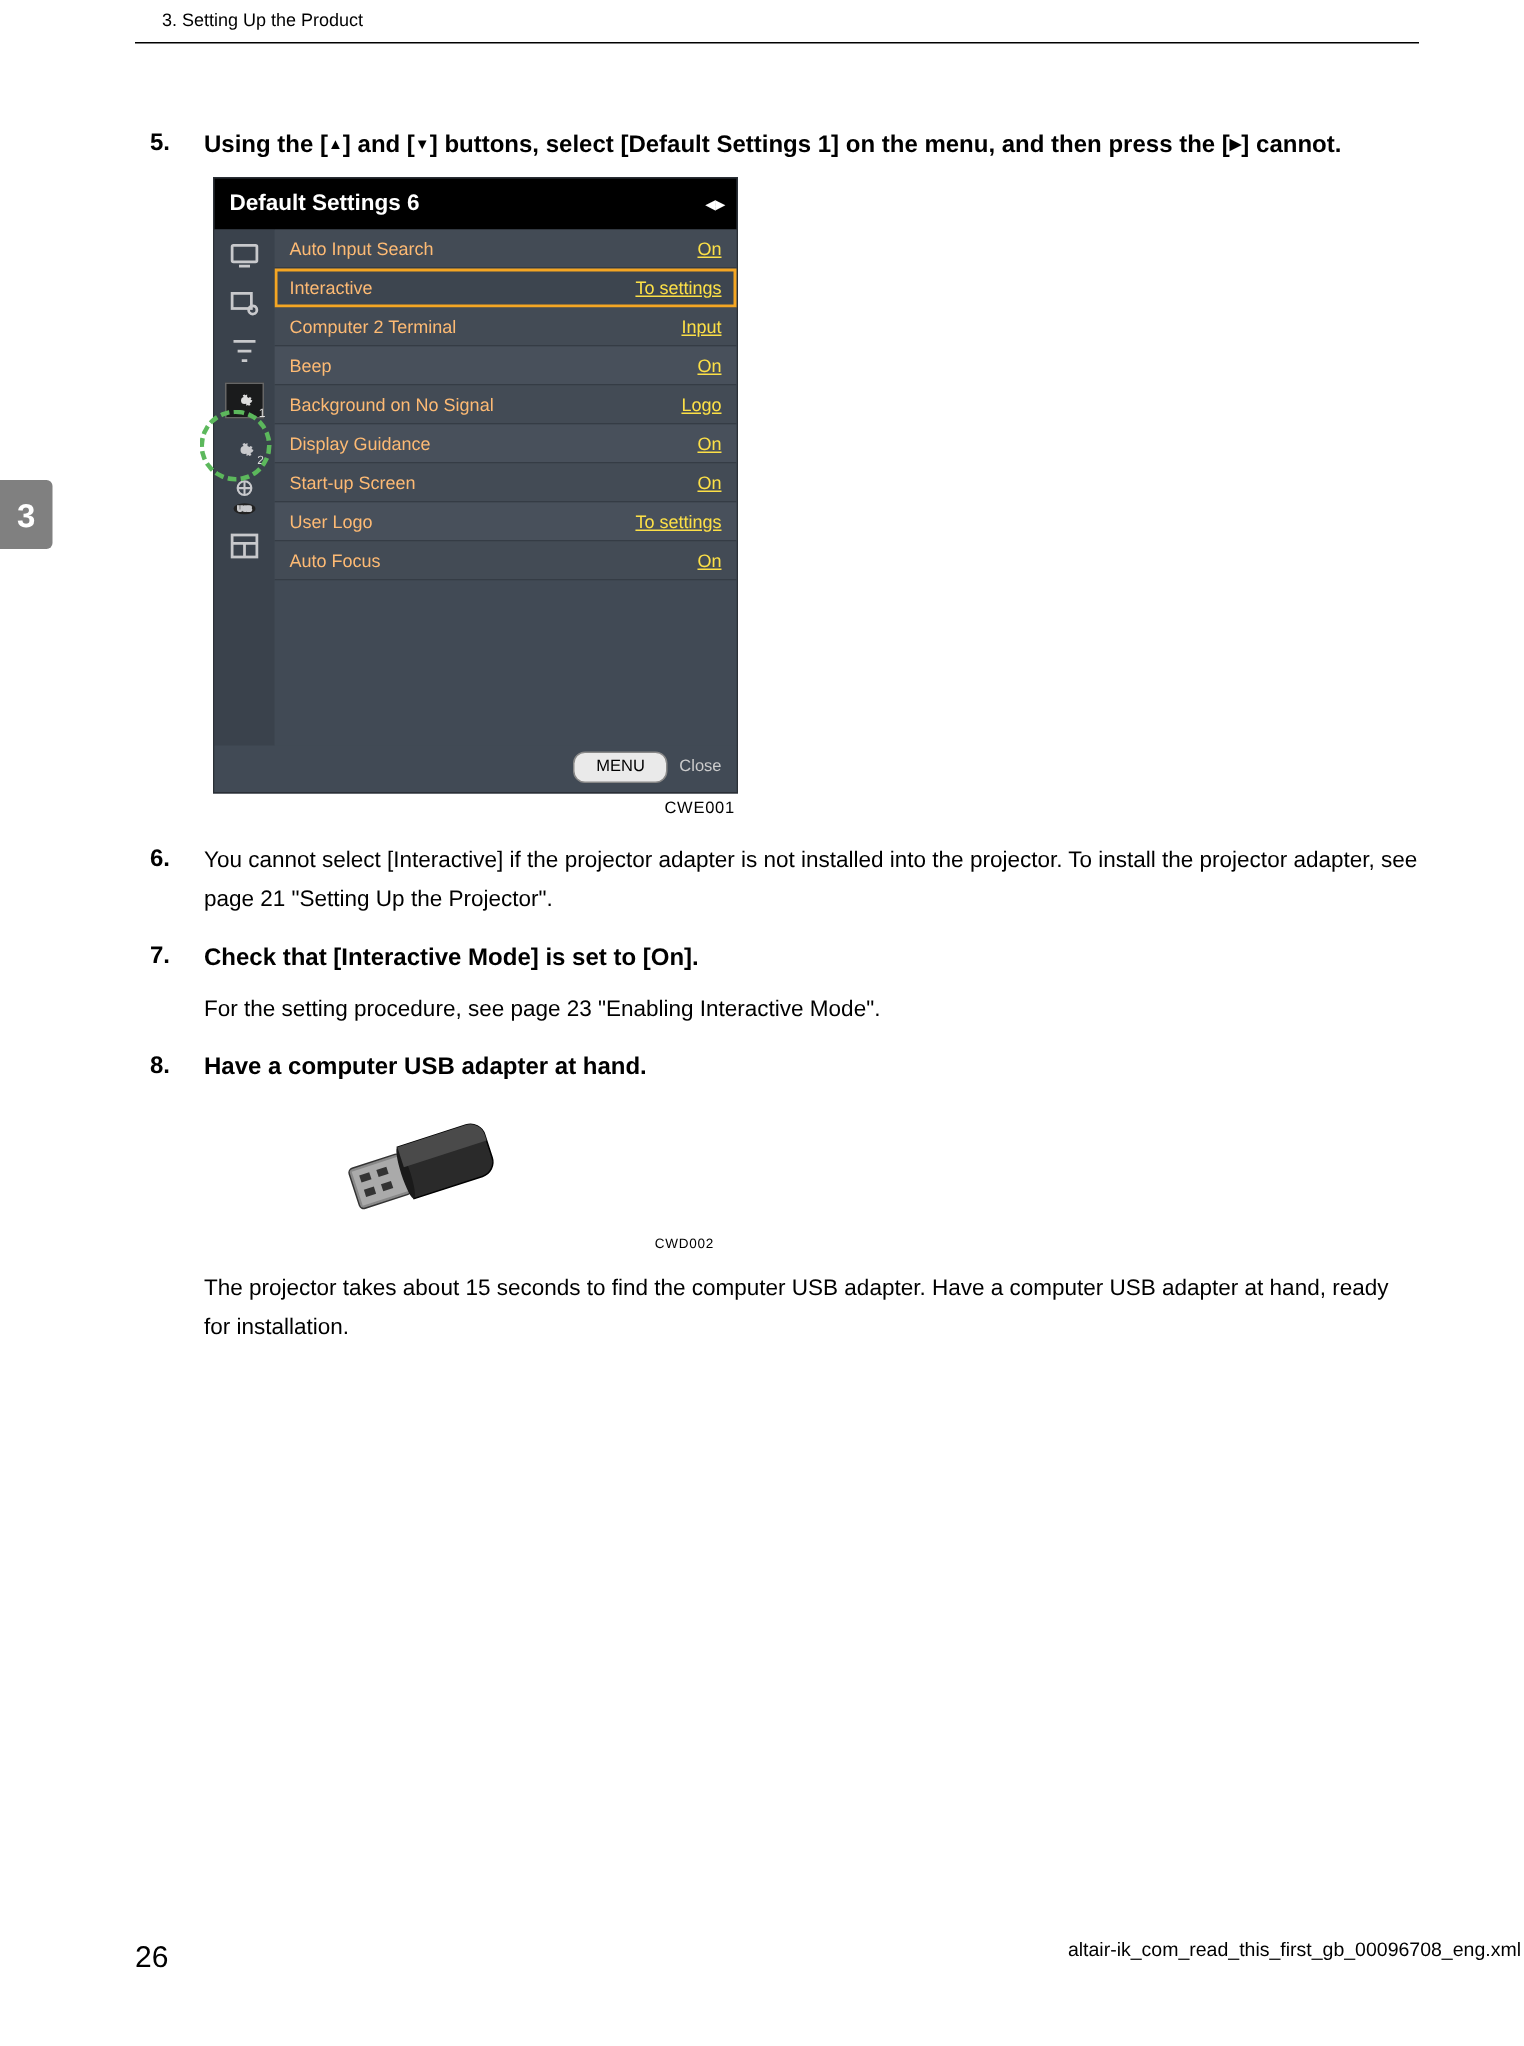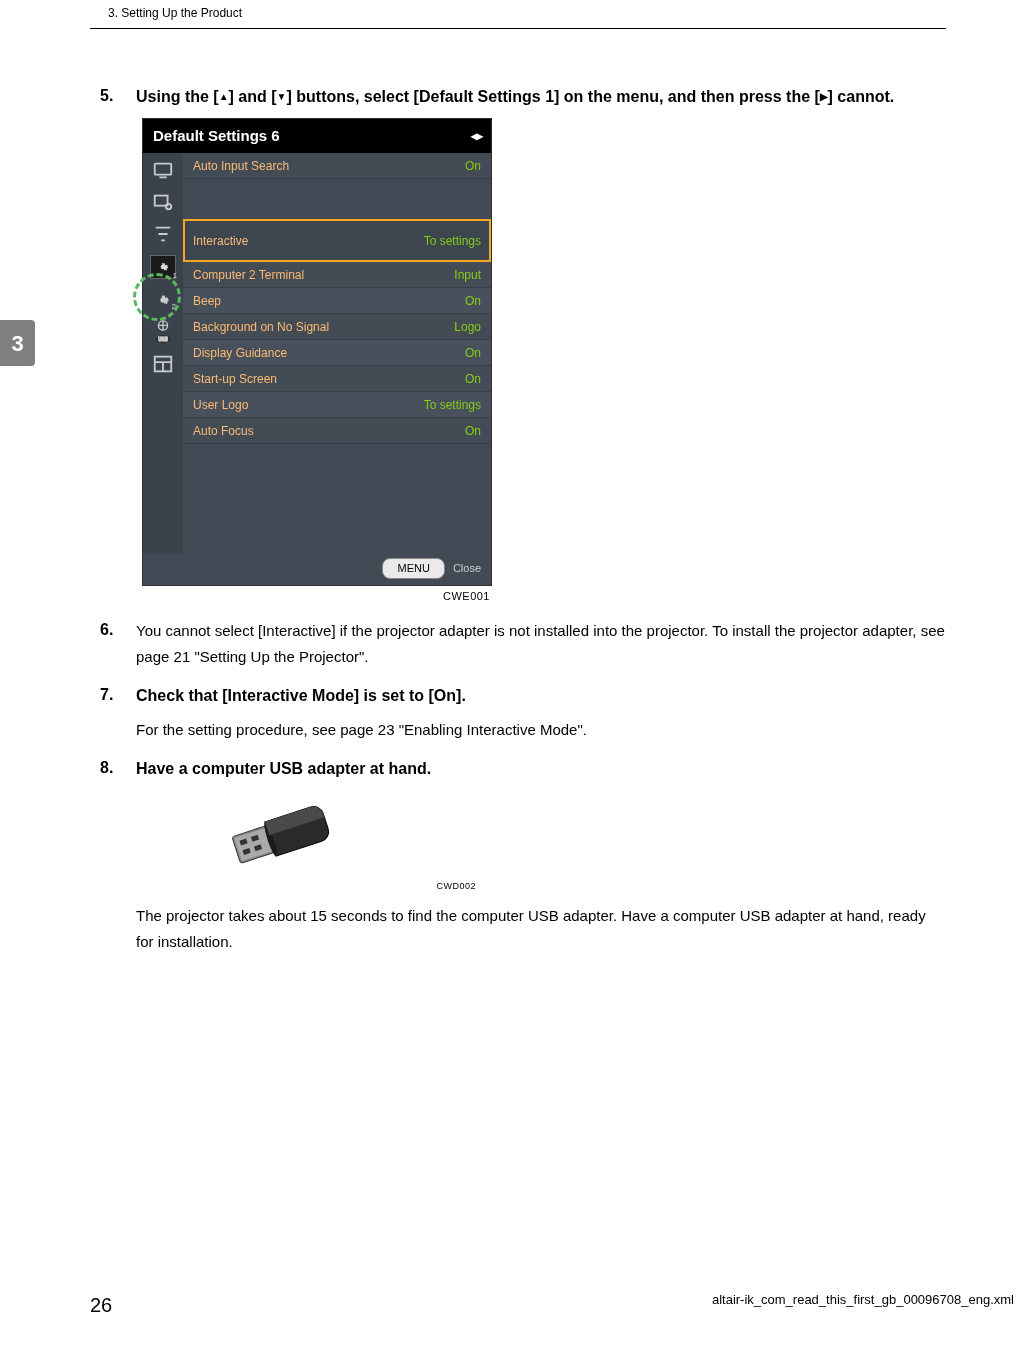--- a/index.html
+++ b/index.html
@@ -136,26 +136,25 @@
     align-items: center;
     padding: 5px 10px;
     border-bottom: 1px solid #353c45;
     background: #48505b;
     height: 26px;
   }
   .menu-row:nth-child(odd){ background:#434b55; }
   .menu-row.sel {
     border: 2px solid #f5a623;
     background: #3d454f;
-    height: 43px;
+    height: 26px;
     padding: 3px 8px;
-    margin-top: 40px;
   }
   .menu-row .label { color: #fdba74; }
-  .menu-row .val { color: #84cc16; }
+  .menu-row .val { color: #fde047; text-decoration: underline; }
   .menu-filler { height: 110px; background: #414a55; }
   .menu-footer {
     display: flex; justify-content: flex-end; gap: 8px;
     padding: 4px 10px 6px;
     background: #414a55;
     align-items:center;
   }
   .btn-menu {
     background: #eaeaea; color:#000; font-size:11px;
     padding: 1px 14px; border-radius: 8px; border:1px solid #888;

